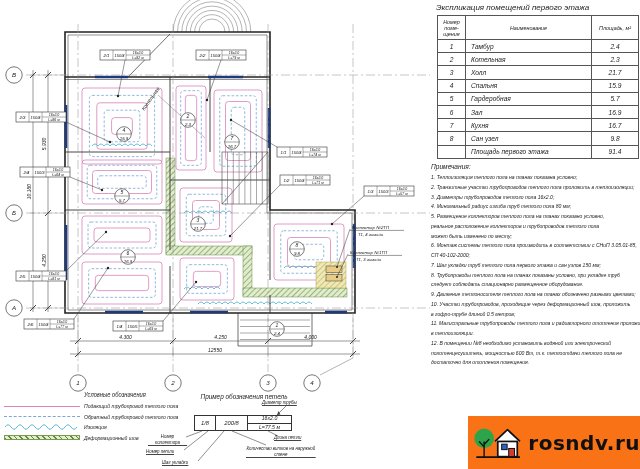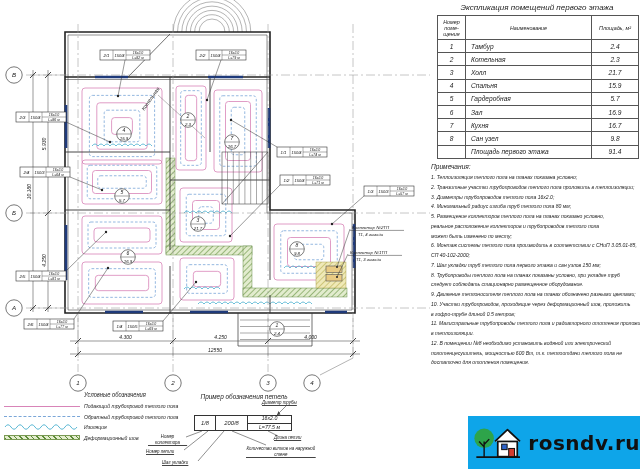--- a/index.html
+++ b/index.html
@@ -1,20 +1,20 @@
 <!DOCTYPE html>
 <html><head>
 <meta charset="utf-8">
 <style>
   *{margin:0;padding:0;box-sizing:border-box}
   html,body{width:640px;height:469px}
   body{background:#fff;font-family:"Liberation Sans",sans-serif;position:relative;overflow:hidden}
   #plan-svg{position:absolute;left:0;top:0}
   .t{font-family:"Liberation Sans",sans-serif;font-style:italic;fill:#222}
-  #expl-title{position:absolute;left:436px;top:3px;width:202px;text-align:center;font-style:italic;font-size:8px;color:#222;white-space:nowrap}
+  #expl-title{position:absolute;left:436px;top:3px;width:202px;font-style:italic;font-size:8px;color:#222;white-space:nowrap}
   #expl-table{position:absolute;left:437px;top:15px;width:201px;border-collapse:collapse;table-layout:fixed}
   #expl-table th,#expl-table td{border:1px solid #555;font-style:italic;color:#222;overflow:hidden}
   #expl-table th{font-size:5.4px;font-weight:normal;height:24px;text-align:center}
   #expl-table td{font-size:6.6px;height:13.2px;text-align:center}
   #expl-table td.name{text-align:left;padding-left:5px}
   #notes{position:absolute;left:431px;top:162px;width:209px;color:#222;font-style:italic}
   #notes .nline{font-size:6.2px;line-height:9.75px;white-space:nowrap;transform:scaleX(.82);transform-origin:0 50%}
   #notes .note-title{font-size:6.6px;line-height:10px}
   #legend{position:absolute;left:4px;top:391px;width:170px}
   .leg-title{font-size:6.4px;font-style:italic;color:#222;margin-left:80px;margin-bottom:3px;white-space:nowrap;transform:scaleX(.9);transform-origin:0 50%}
@@ -28,21 +28,21 @@
   .lex-box{position:absolute;left:48px;top:22px;height:16px;display:flex;border:1px solid #333;background:#fff}
   .lex-c{display:flex;align-items:center;justify-content:center;font-size:5.8px;font-style:italic;color:#222}
   .lex-c1{width:20px}
   .lex-c2{width:32px;border-left:1px solid #333}
   .lex-c3{width:44px;border-left:1px solid #333;flex-direction:column}
   .lex-c3 span{display:block;width:100%;text-align:center;font-size:5.2px;line-height:7.5px}
   .lex-c3 .c3a{border-bottom:0.5px solid #333}
   .lex-label{position:absolute;font-size:5.2px;font-style:italic;color:#222;border-bottom:0.6px solid #444;white-space:nowrap;transform:scaleX(.85);transform-origin:0 50%}
   .lex-label.wrap{white-space:normal;text-align:center;line-height:6px}
   #lex-svg{position:absolute;left:0;top:0}
-  #watermark{position:absolute;left:468px;top:416px;width:172px;height:53px;background:#0ea5e9;display:flex;align-items:center;gap:6px;padding-left:6px}
+  #watermark{position:absolute;left:468px;top:416px;width:172px;height:53px;background:#f97316;display:flex;align-items:center;gap:6px;padding-left:6px}
   #wm-text{font-family:"DejaVu Sans",sans-serif;font-weight:bold;font-size:20px;color:#111;letter-spacing:.5px}
 </style>
 </head>
 <body>
 
 <div id="sheet">
 
   <svg id="plan-svg" width="435" height="469" viewBox="0 0 435 469">
       <defs>
         <pattern id="hg" width="4" height="4" patternUnits="userSpaceOnUse" patternTransform="rotate(45)">

